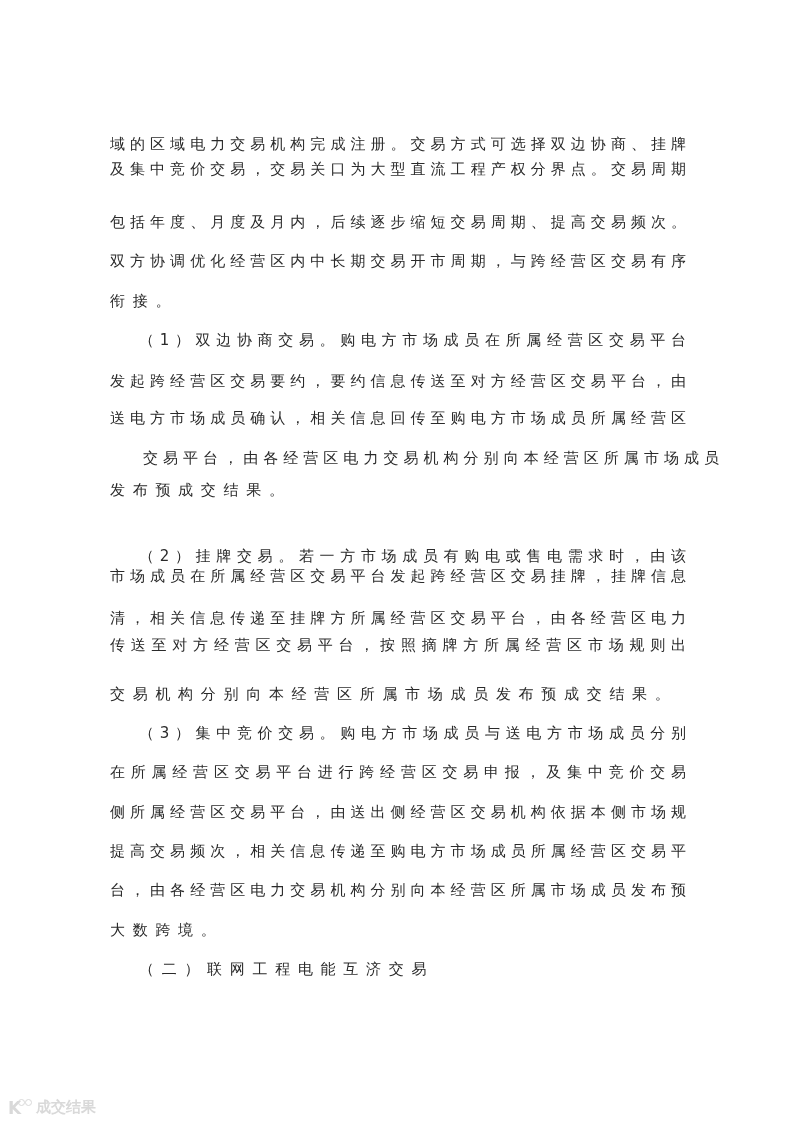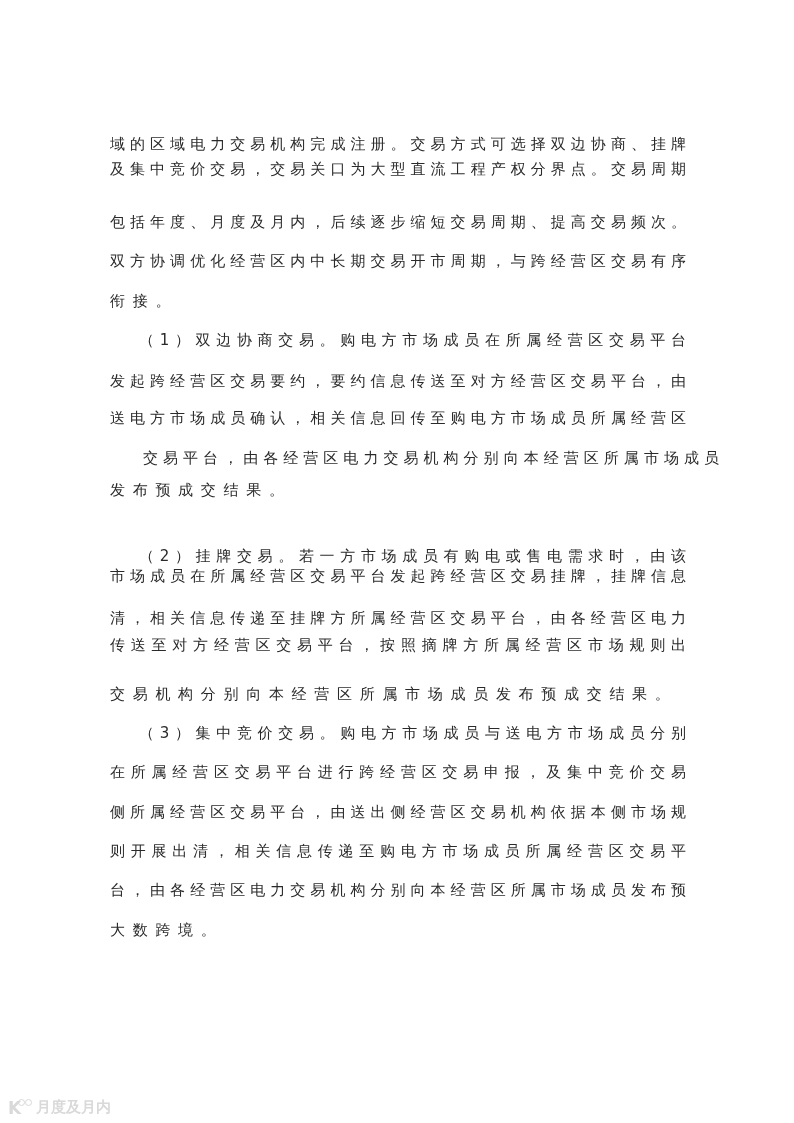--- a/index.html
+++ b/index.html
@@ -45,26 +45,27 @@
       <div class="line" style="top: 444px; margin-left: 33px;">交易平台，由各经营区电力交易机构分别向本经营区所属市场成员</div>
       <div class="line short" style="top: 476px;">发布预成交结果。</div>
       <div class="line indent" style="top: 522px; margin-top: 20px;"><span class="kai">（2）挂牌交易。</span><span>若一方市场成员有购电或售电需求时，由该</span></div>
       <div class="line" style="top: 562px;">市场成员在所属经营区交易平台发起跨经营区交易挂牌，挂牌信息</div>
       <div class="line" style="top: 631px;">传送至对方经营区交易平台，按照摘牌方所属经营区市场规则出</div>
       <div class="line" style="top: 604px;">清，相关信息传递至挂牌方所属经营区交易平台，由各经营区电力</div>
       <div class="line short" style="top: 680px;">交易机构分别向本经营区所属市场成员发布预成交结果。</div>
       <div class="line indent" style="top: 719px;"><span class="kai">（3）集中竞价交易。</span><span>购电方市场成员与送电方市场成员分别</span></div>
       <div class="line" style="top: 758px;">在所属经营区交易平台进行跨经营区交易申报，及集中竞价交易</div>
       <div class="line" style="top: 798px;">侧所属经营区交易平台，由送出侧经营区交易机构依据本侧市场规</div>
-      <div class="line" style="top: 837px;">则开展出清，相关信息传递至购电方市场成员所属经营区交易平</div>
+      <div class="line" style="top: 837px;">提高交易频次，相关信息传递至购电方市场成员所属经营区交易平</div>
       <div class="line" style="top: 876px;">台，由各经营区电力交易机构分别向本经营区所属市场成员发布预</div>
       <div class="line short" style="top: 916px;">大数跨境。</div>
     </div>
+  <div class="line short indent kai" id="sec-heading" style="top: 955px;">（二）联网工程电能互济交易</div>
 
   <div class="watermark">
     <span class="wm-icon">
       <span class="k">K</span>
         <span class="o1"></span>
         <span class="o2"></span>
     </span>
-    <span>月度及月内</span>
+    <span>成交结果</span>
   </div>
 </div>
 
 </body></html>

